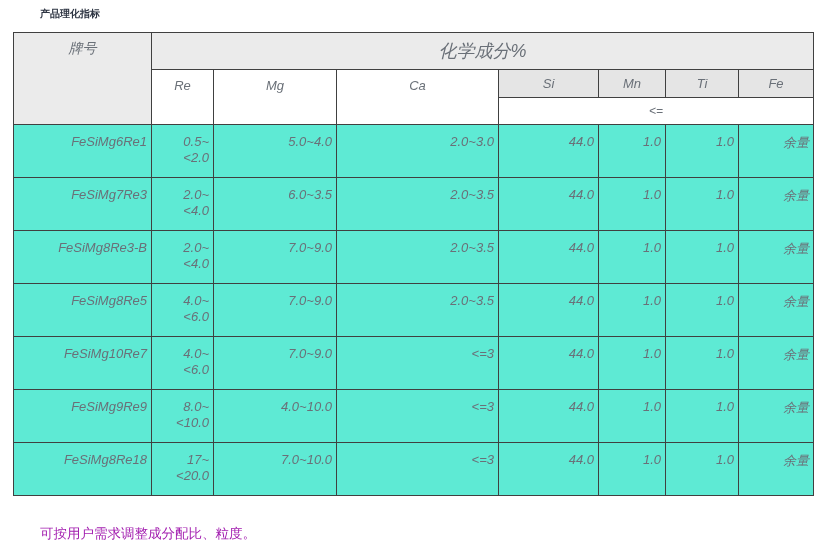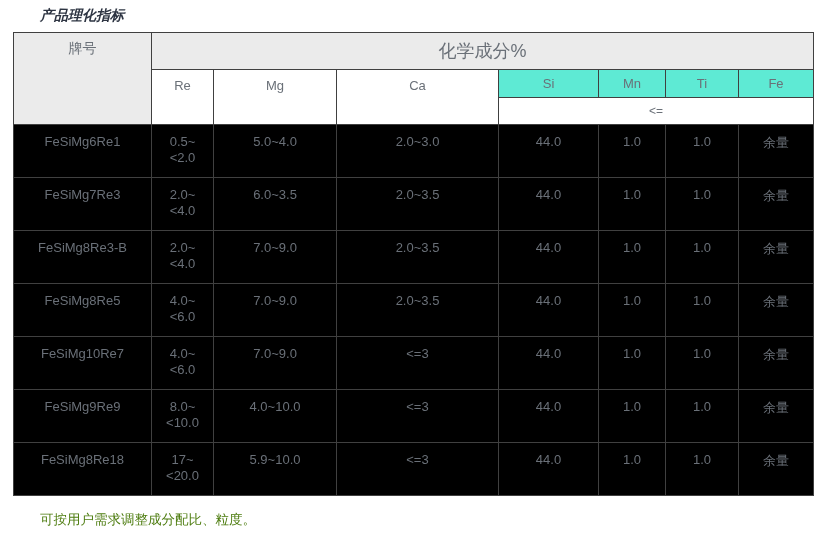--- a/index.html
+++ b/index.html
@@ -5,32 +5,32 @@
   html, body { margin: 0; padding: 0; background: #ffffff; }
   body {
     width: 821px; height: 542px;
     font-family: "Liberation Sans", "DejaVu Sans", sans-serif;
     position: relative;
     overflow: hidden;
   }
   .page-title {
     position: absolute;
     left: 40px; top: 7px;
-    font-size: 14px;
+    font-size: 10px;
     font-weight: bold;
     color: #2d3442;
     margin: 0;
-    font-style: italic;
   }
   table.spec-table {
     position: absolute;
     left: 13px; top: 32px;
     width: 800px;
     border-collapse: collapse;
     table-layout: fixed;
+    font-style: italic;
   }
   .spec-table th, .spec-table td {
     border: 1px solid #404040;
     font-size: 13px;
     font-weight: normal;
     color: #6a7078;
     text-align: center;
     padding: 6px 4px;
     box-sizing: border-box;
     overflow: hidden;
@@ -49,42 +49,43 @@
     font-size: 18px;
     vertical-align: middle;
   }
   th.col-header-tall {
     background: #ffffff;
     vertical-align: top;
     height: 53px;
     padding-top: 8px;
   }
   th.col-header-short {
-    background: #5eead4;
+    background: #e5e5e5;
     vertical-align: middle;
     height: 26px;
   }
   th.le-header {
     background: #ffffff;
     vertical-align: middle;
     height: 27px;
     font-size: 12px;
   }
   .spec-table tbody td {
     height: 53px;
     vertical-align: top;
     padding-top: 9px;
-    background: #000000;
+    background: #5eead4;
+    text-align: right;
   }
   .re-cell { white-space: pre-line; line-height: 16px; }
   .footnote {
     position: absolute;
-    left: 40px; top: 511px;
+    left: 40px; top: 525px;
     font-size: 13.5px;
-    color: #4d7c0f;
+    color: #a21caf;
     margin: 0;
   }
 </style>
 </head>
 <body>
 
 <h1 class="page-title">产品理化指标</h1>
 
 <table class="spec-table">
   <colgroup>
@@ -179,21 +180,21 @@
         <td>&lt;=3</td>
         <td>44.0</td>
         <td>1.0</td>
         <td>1.0</td>
         <td>余量</td>
       </tr>
       <tr>
         <td>FeSiMg8Re18</td>
         <td class="re-cell">17~
 &lt;20.0</td>
-        <td>5.9~10.0</td>
+        <td>7.0~10.0</td>
         <td>&lt;=3</td>
         <td>44.0</td>
         <td>1.0</td>
         <td>1.0</td>
         <td>余量</td>
       </tr>
     </tbody>
 </table>
 
 <p class="footnote">可按用户需求调整成分配比、粒度。</p>

